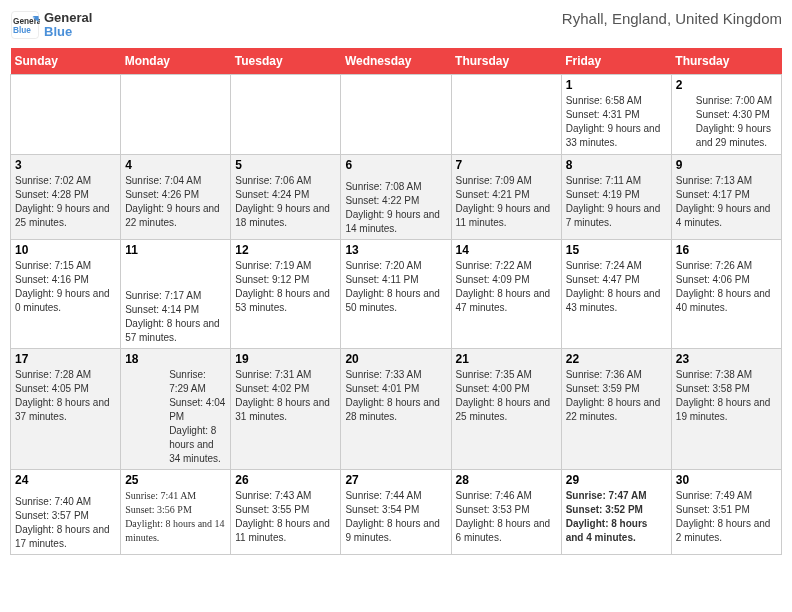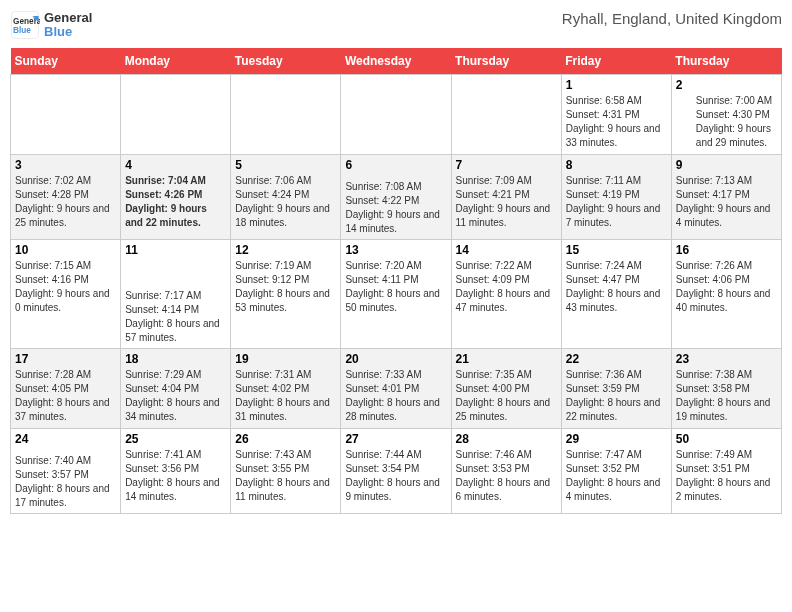--- a/index.html
+++ b/index.html
@@ -133,21 +133,21 @@
       </tr>
       <tr class="row-even">
         <td>
           <div class="day-num">3</div>
           <div class="day-info" style="white-space: pre-line;">Sunrise: 7:02 AM
 Sunset: 4:28 PM
 Daylight: 9 hours and 25 minutes.</div>
         </td>
         <td>
           <div class="day-num">4</div>
-          <div class="day-info" style="white-space: pre-line; font-weight: bold;">Sunrise: 7:04 AM
+          <div class="day-info" style="white-space: pre-line;">Sunrise: 7:04 AM
 Sunset: 4:26 PM
 Daylight: 9 hours and 22 minutes.</div>
         </td>
         <td>
           <div class="day-num">5</div>
           <div class="day-info" style="white-space: pre-line;">Sunrise: 7:06 AM
 Sunset: 4:24 PM
 Daylight: 9 hours and 18 minutes.</div>
         </td>
         <td>
@@ -221,21 +221,21 @@
       </tr>
       <tr class="row-even">
         <td>
           <div class="day-num">17</div>
           <div class="day-info" style="white-space: pre-line;">Sunrise: 7:28 AM
 Sunset: 4:05 PM
 Daylight: 8 hours and 37 minutes.</div>
         </td>
         <td>
           <div class="day-num">18</div>
-          <div class="day-info" style="white-space: pre-line;">Sunrise: 7:29 AM
+          <div class="day-info" style="white-space: pre-line; margin-left: 44px;">Sunrise: 7:29 AM
 Sunset: 4:04 PM
 Daylight: 8 hours and 34 minutes.</div>
         </td>
         <td>
           <div class="day-num">19</div>
           <div class="day-info" style="white-space: pre-line;">Sunrise: 7:31 AM
 Sunset: 4:02 PM
 Daylight: 8 hours and 31 minutes.</div>
         </td>
         <td>
@@ -265,21 +265,21 @@
       </tr>
       <tr class="row-odd">
         <td>
           <div class="day-num">24</div>
           <div class="day-info" style="white-space: pre-line; margin-top: 8px;">Sunrise: 7:40 AM
 Sunset: 3:57 PM
 Daylight: 8 hours and 17 minutes.</div>
         </td>
         <td>
           <div class="day-num">25</div>
-          <div class="day-info" style="white-space: pre-line;">Sunrise: 7:41 AM
+          <div class="day-info" style="white-space: pre-line; font-family: Liberation Serif, serif;">Sunrise: 7:41 AM
 Sunset: 3:56 PM
 Daylight: 8 hours and 14 minutes.</div>
         </td>
         <td>
           <div class="day-num">26</div>
           <div class="day-info" style="white-space: pre-line;">Sunrise: 7:43 AM
 Sunset: 3:55 PM
 Daylight: 8 hours and 11 minutes.</div>
         </td>
         <td>
@@ -289,25 +289,25 @@
 Daylight: 8 hours and 9 minutes.</div>
         </td>
         <td>
           <div class="day-num">28</div>
           <div class="day-info" style="white-space: pre-line;">Sunrise: 7:46 AM
 Sunset: 3:53 PM
 Daylight: 8 hours and 6 minutes.</div>
         </td>
         <td>
           <div class="day-num">29</div>
-          <div class="day-info" style="white-space: pre-line;">Sunrise: 7:47 AM
+          <div class="day-info" style="white-space: pre-line; font-weight: bold;">Sunrise: 7:47 AM
 Sunset: 3:52 PM
 Daylight: 8 hours and 4 minutes.</div>
         </td>
         <td>
-          <div class="day-num">50</div>
+          <div class="day-num">30</div>
           <div class="day-info" style="white-space: pre-line;">Sunrise: 7:49 AM
 Sunset: 3:51 PM
 Daylight: 8 hours and 2 minutes.</div>
         </td>
       </tr>
     </tbody>
 </table>
 
 </body></html>

